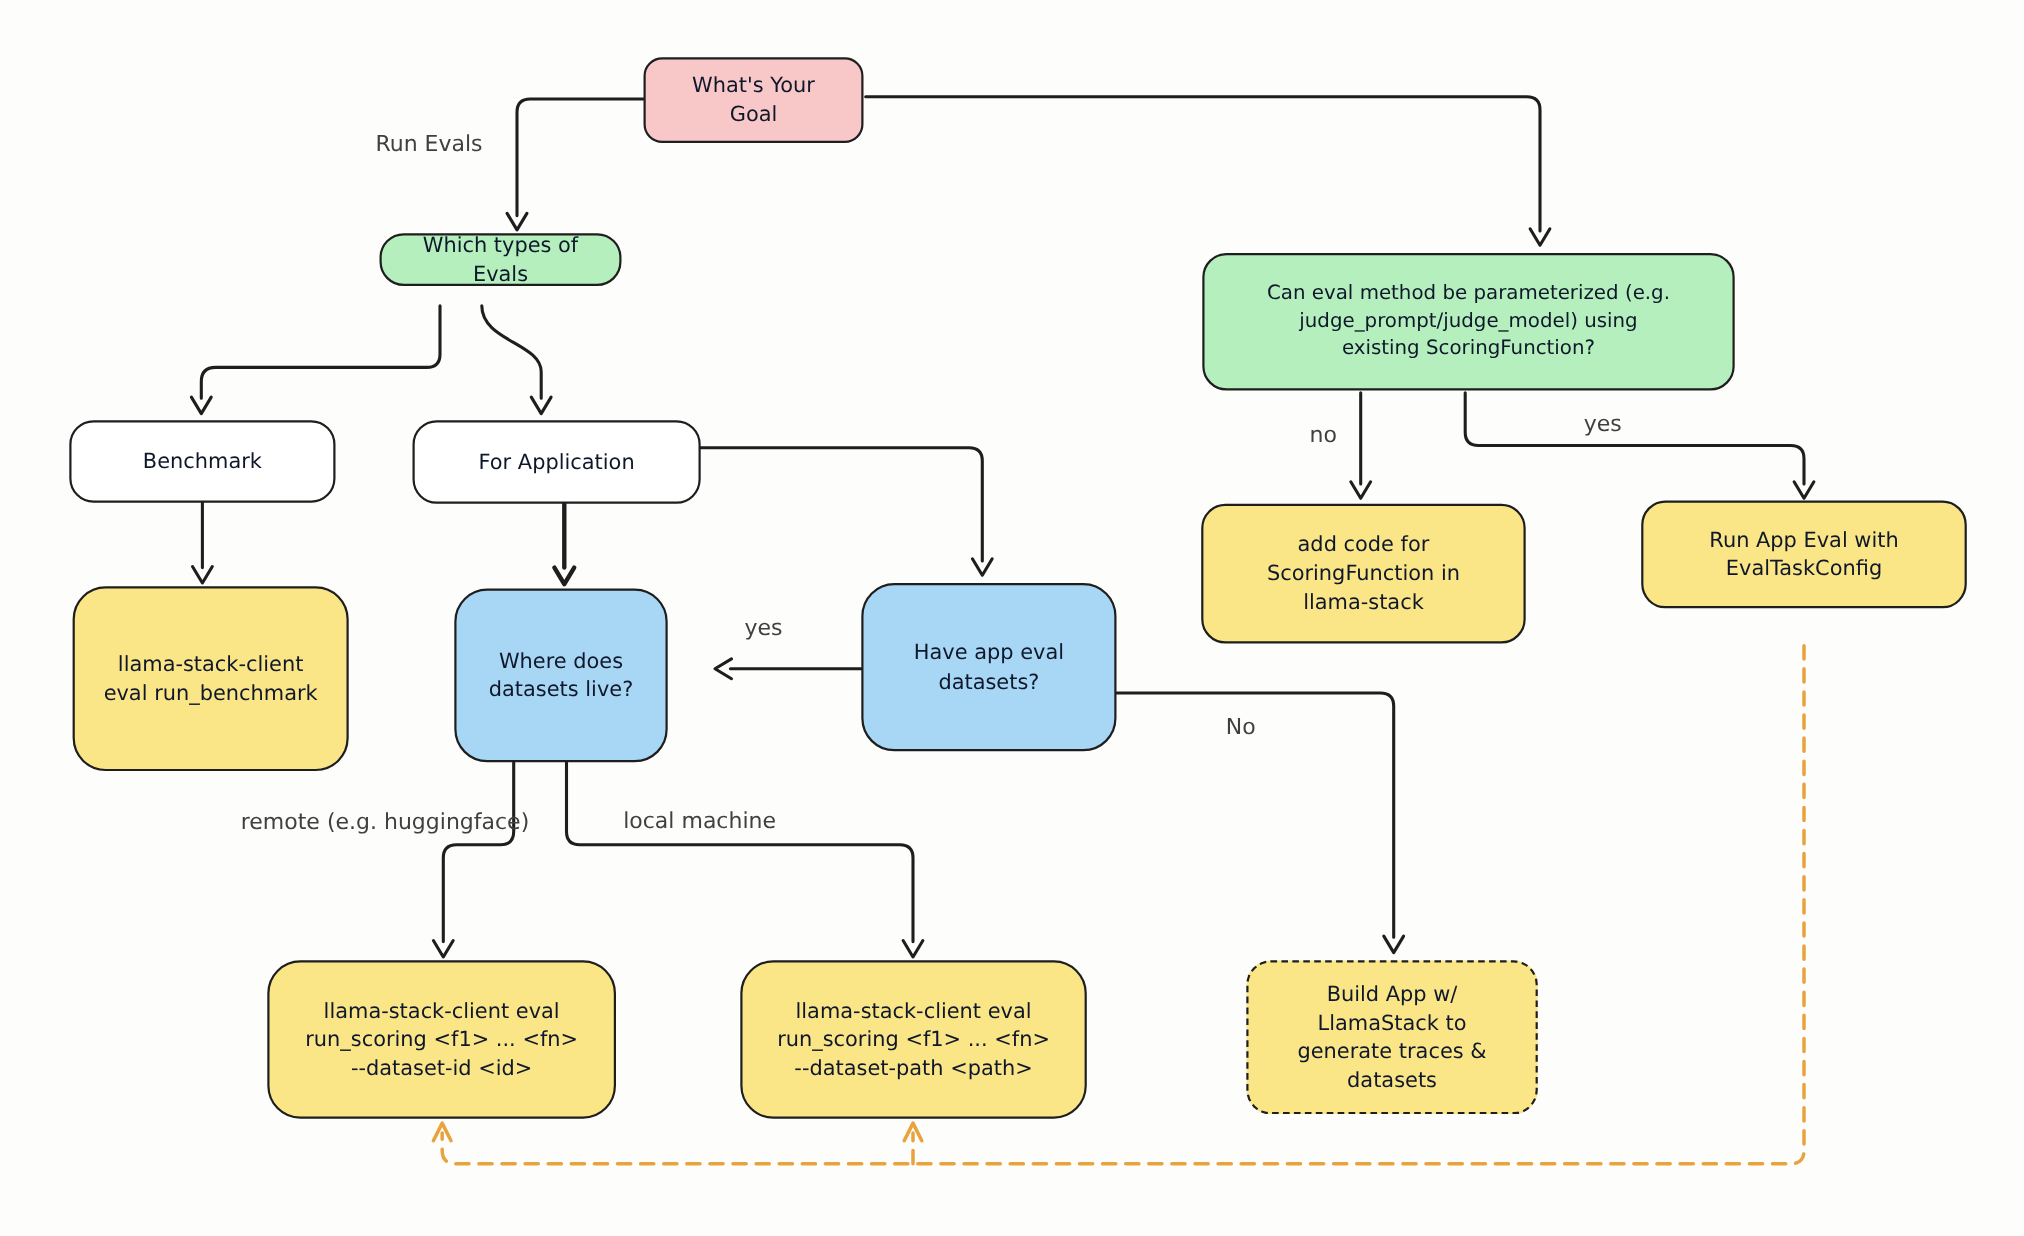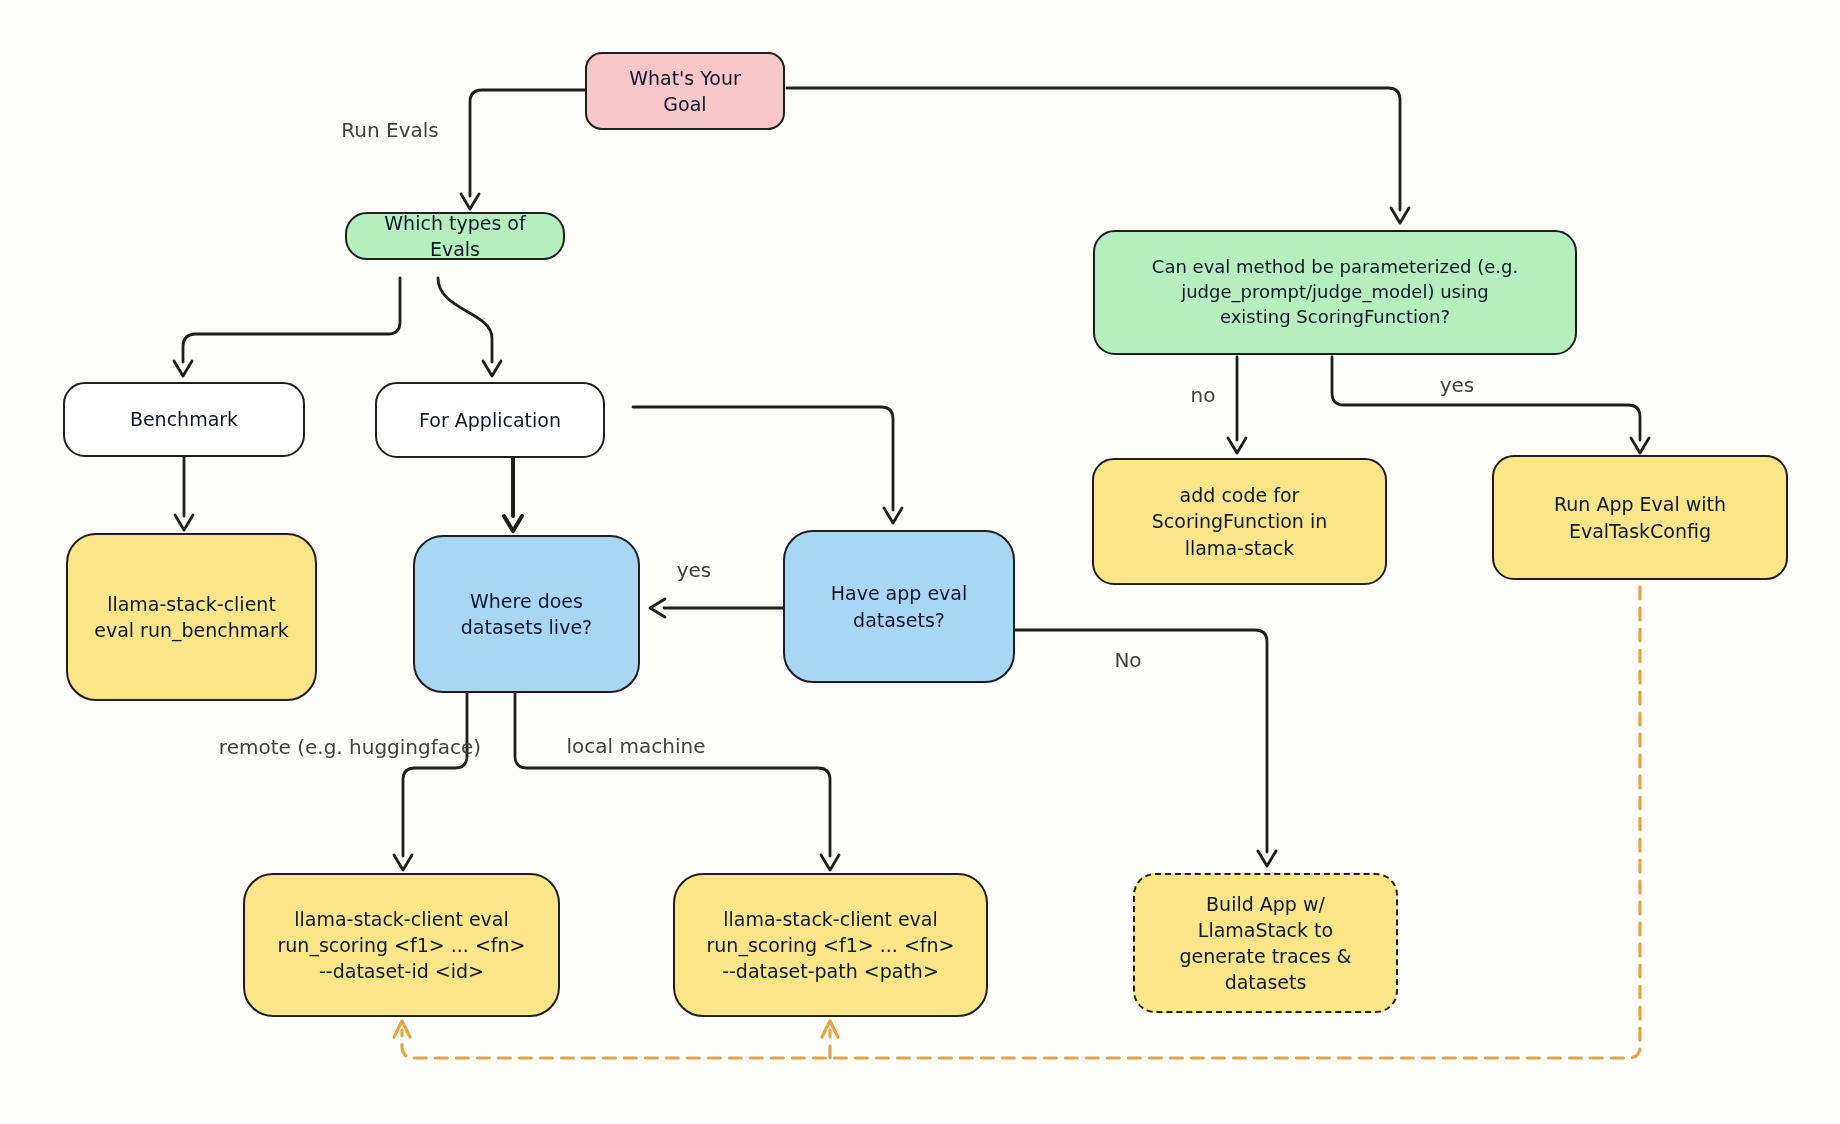--- a/index.html
+++ b/index.html
@@ -81,40 +81,40 @@
   </svg>
 
   <div class="node r16" style="left: 585px; top: 52px; width: 200px; height: 78px; background-color: rgb(248, 199, 199);">What's Your
 Goal</div>
 
   <div class="node" style="left: 345px; top: 212px; width: 220px; height: 48px; background-color: rgb(180, 239, 189);">Which types of
 Evals</div>
 
   <div class="node" style="left: 63px; top: 382px; width: 242px; height: 75px; background-color: rgb(255, 255, 255);">Benchmark</div>
 
-  <div class="node" style="left: 375px; top: 382px; width: 230px; height: 76px; background-color: rgb(255, 255, 255);">For Application</div>
+  <div class="node" style="left: 375px; top: 382px; width: 262px; height: 76px; background-color: rgb(255, 255, 255);">For Application</div>
 
   <div class="node r28" style="left: 66px; top: 533px; width: 251px; height: 168px; background-color: rgb(250, 229, 135);">llama-stack-client
 eval run_benchmark</div>
 
-  <div class="node r28" style="left: 413px; top: 535px; width: 227px; height: 158px; background-color: rgb(168, 215, 245);">Where does
+  <div class="node r28" style="left: 413px; top: 535px; width: 194px; height: 158px; background-color: rgb(168, 215, 245);">Where does
 datasets live?</div>
 
   <div class="node r28" style="left: 783px; top: 530px; width: 232px; height: 153px; background-color: rgb(168, 215, 245);">Have app eval
 datasets?</div>
 
   <div class="node small" style="left: 1093px; top: 230px; width: 484px; height: 125px; background-color: rgb(180, 239, 189);">Can eval method be parameterized (e.g.
 judge_prompt/judge_model) using
 existing ScoringFunction?</div>
 
   <div class="node" style="left: 1092px; top: 458px; width: 295px; height: 127px; background-color: rgb(250, 229, 135);">add code for
 ScoringFunction in
 llama-stack</div>
 
-  <div class="node" style="left: 1492px; top: 455px; width: 296px; height: 125px; background-color: rgb(250, 229, 135);">Run App Eval with
+  <div class="node" style="left: 1492px; top: 455px; width: 296px; height: 98px; background-color: rgb(250, 229, 135);">Run App Eval with
 EvalTaskConfig</div>
 
   <div class="node r28" style="left: 243px; top: 873px; width: 317px; height: 144px; background-color: rgb(250, 229, 135);">llama-stack-client eval
 run_scoring &lt;f1&gt; ... &lt;fn&gt;
 --dataset-id &lt;id&gt;</div>
 
   <div class="node r28" style="left: 673px; top: 873px; width: 315px; height: 144px; background-color: rgb(250, 229, 135);">llama-stack-client eval
 run_scoring &lt;f1&gt; ... &lt;fn&gt;
 --dataset-path &lt;path&gt;</div>
 

